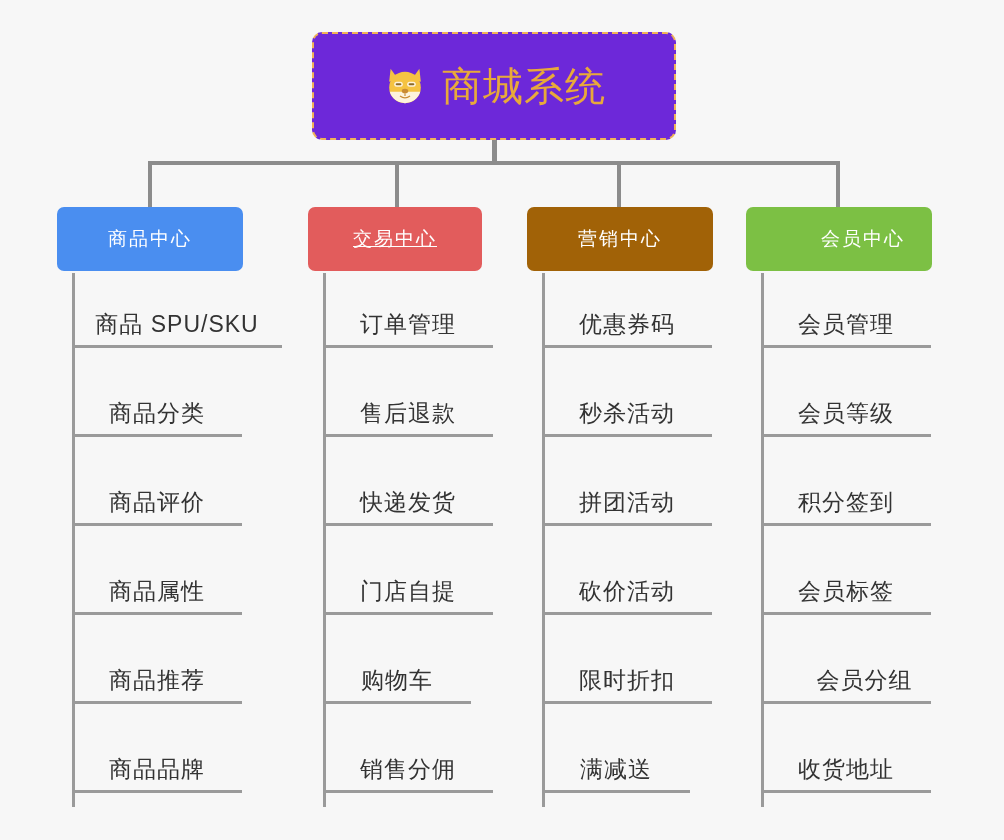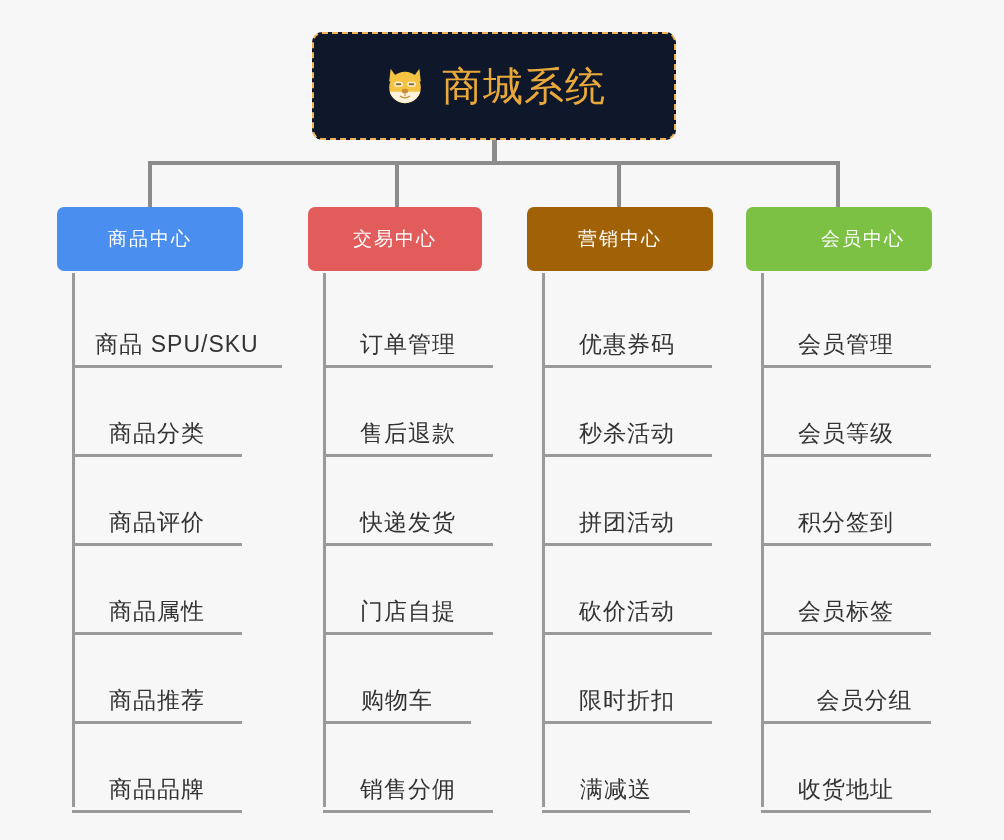--- a/index.html
+++ b/index.html
@@ -20,21 +20,21 @@
   }
 
   
   .root-card {
     position: absolute;
     left: 312px;
     top: 32px;
     width: 364px;
     height: 108px;
     box-sizing: border-box;
-    background: #0f172a;
+    background: #6d28d9;
     border: 2px dashed #f0b357;
     border-radius: 10px;
     display: flex;
     align-items: center;
     justify-content: center;
   }
   .root-inner {
     display: flex;
     align-items: center;
     gap: 14px;
@@ -81,21 +81,21 @@
   .leaf-rail {
     position: absolute;
     left: 15px;
     top: 66px;
     width: 3px;
     background: #9a9a9a;
   }
   .leaf-list {
     position: absolute;
     left: 15px;
-    top: 72px;
+    top: 52px;
   }
   .leaf-item {
     box-sizing: border-box;
     height: 89px;
     display: flex;
     align-items: flex-end;
     justify-content: center;
     border-bottom: 3px solid #9a9a9a;
     padding-bottom: 4px;
   }
@@ -162,21 +162,21 @@
       <div class="leaf-item" style="width:170px;">
         <span class="leaf-label">商品推荐</span>
       </div>
       <div class="leaf-item" style="width:170px;">
         <span class="leaf-label">商品品牌</span>
       </div>
     </div>
   </div>
 
   <div class="column" style="left:308px; width:186px;">
-    <div class="cat-header" style="width:174px; background:#e25c5c;">
+    <div class="cat-header" style="width:174px; background:#e25c5c;text-decoration:underline;">
       <span>交易中心</span>
     </div>
     <div class="leaf-rail" style="height:534px;"></div>
     <div class="leaf-list" style="width:170px;">
       <div class="leaf-item" style="width:170px;">
         <span class="leaf-label">订单管理</span>
       </div>
       <div class="leaf-item" style="width:170px;">
         <span class="leaf-label">售后退款</span>
       </div>

